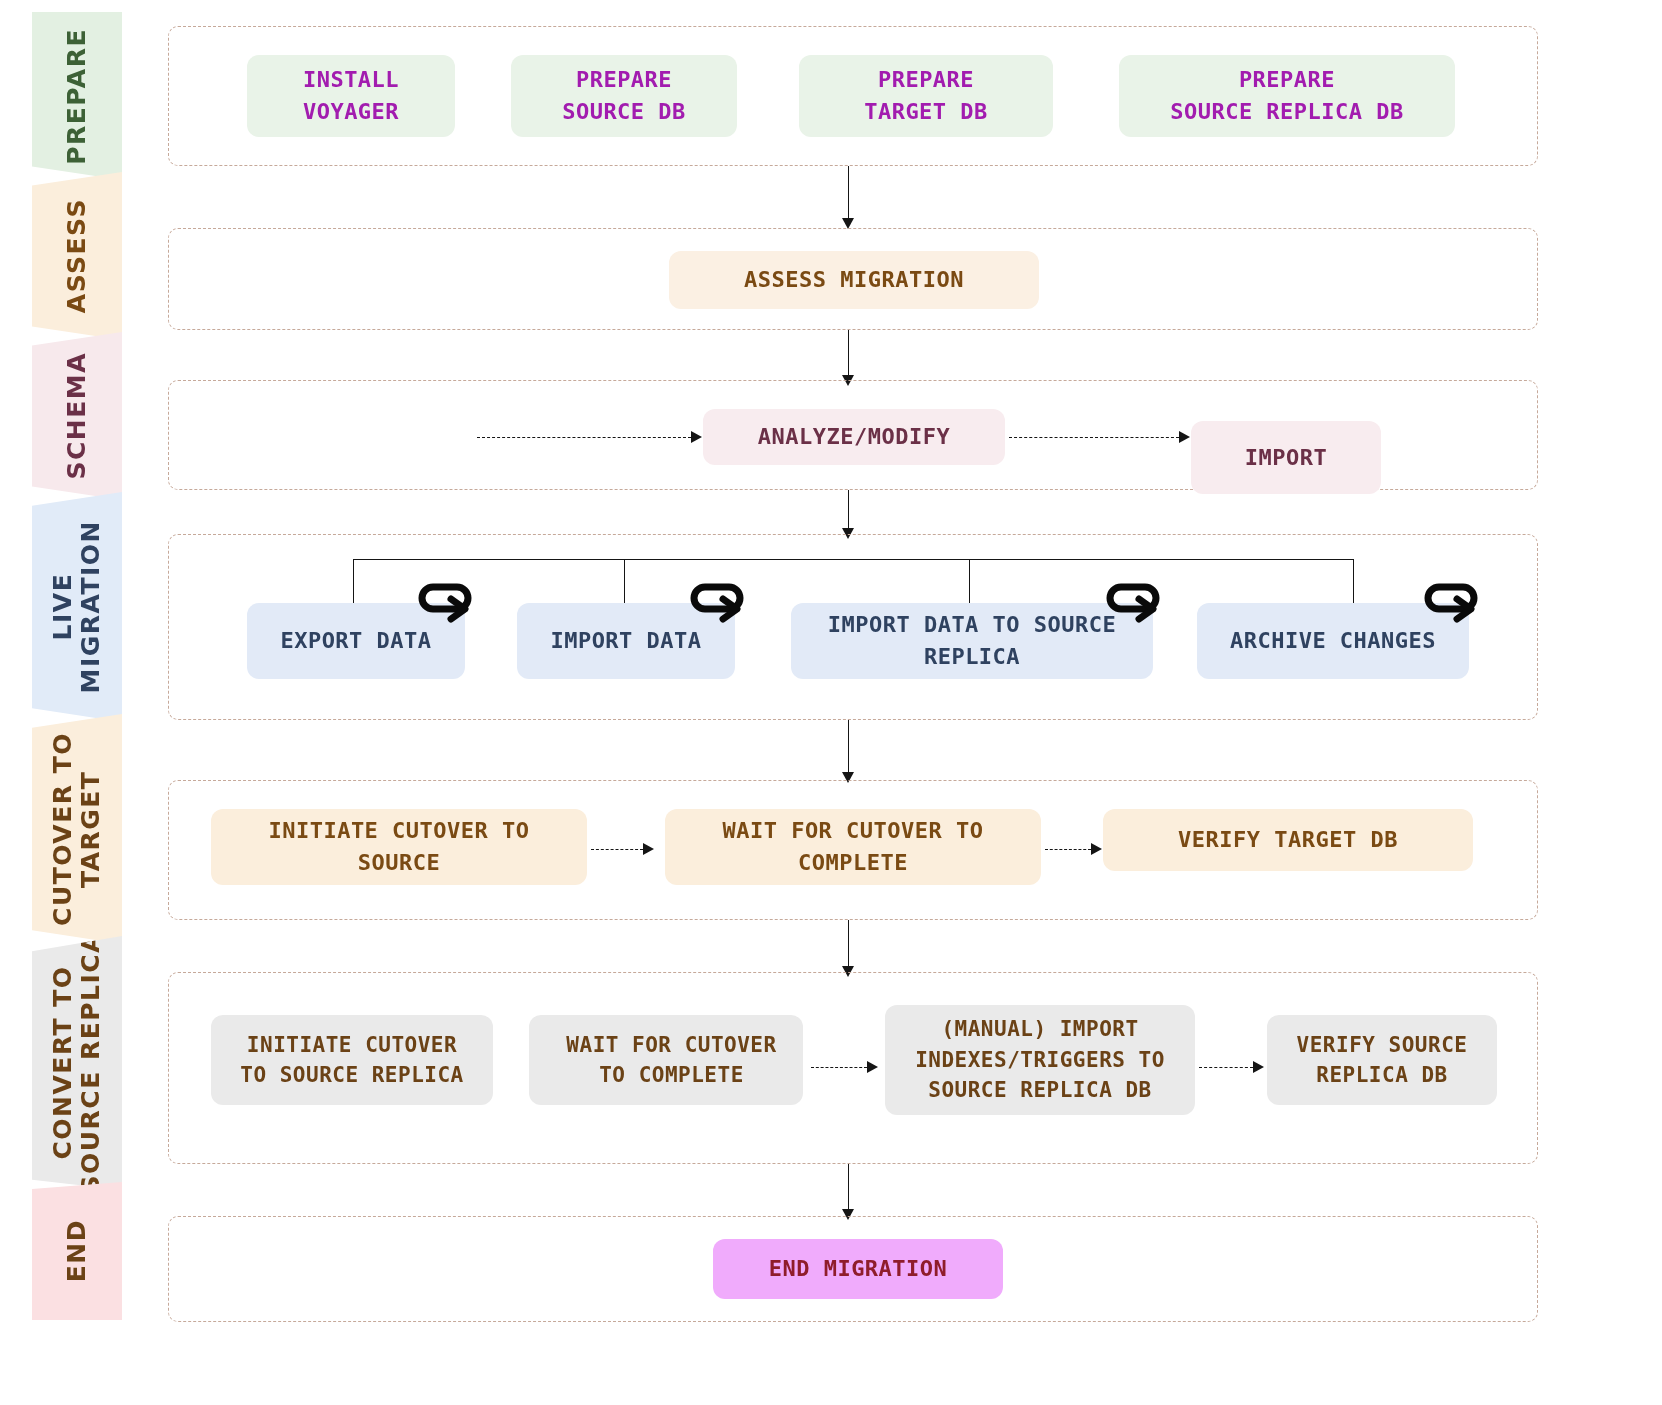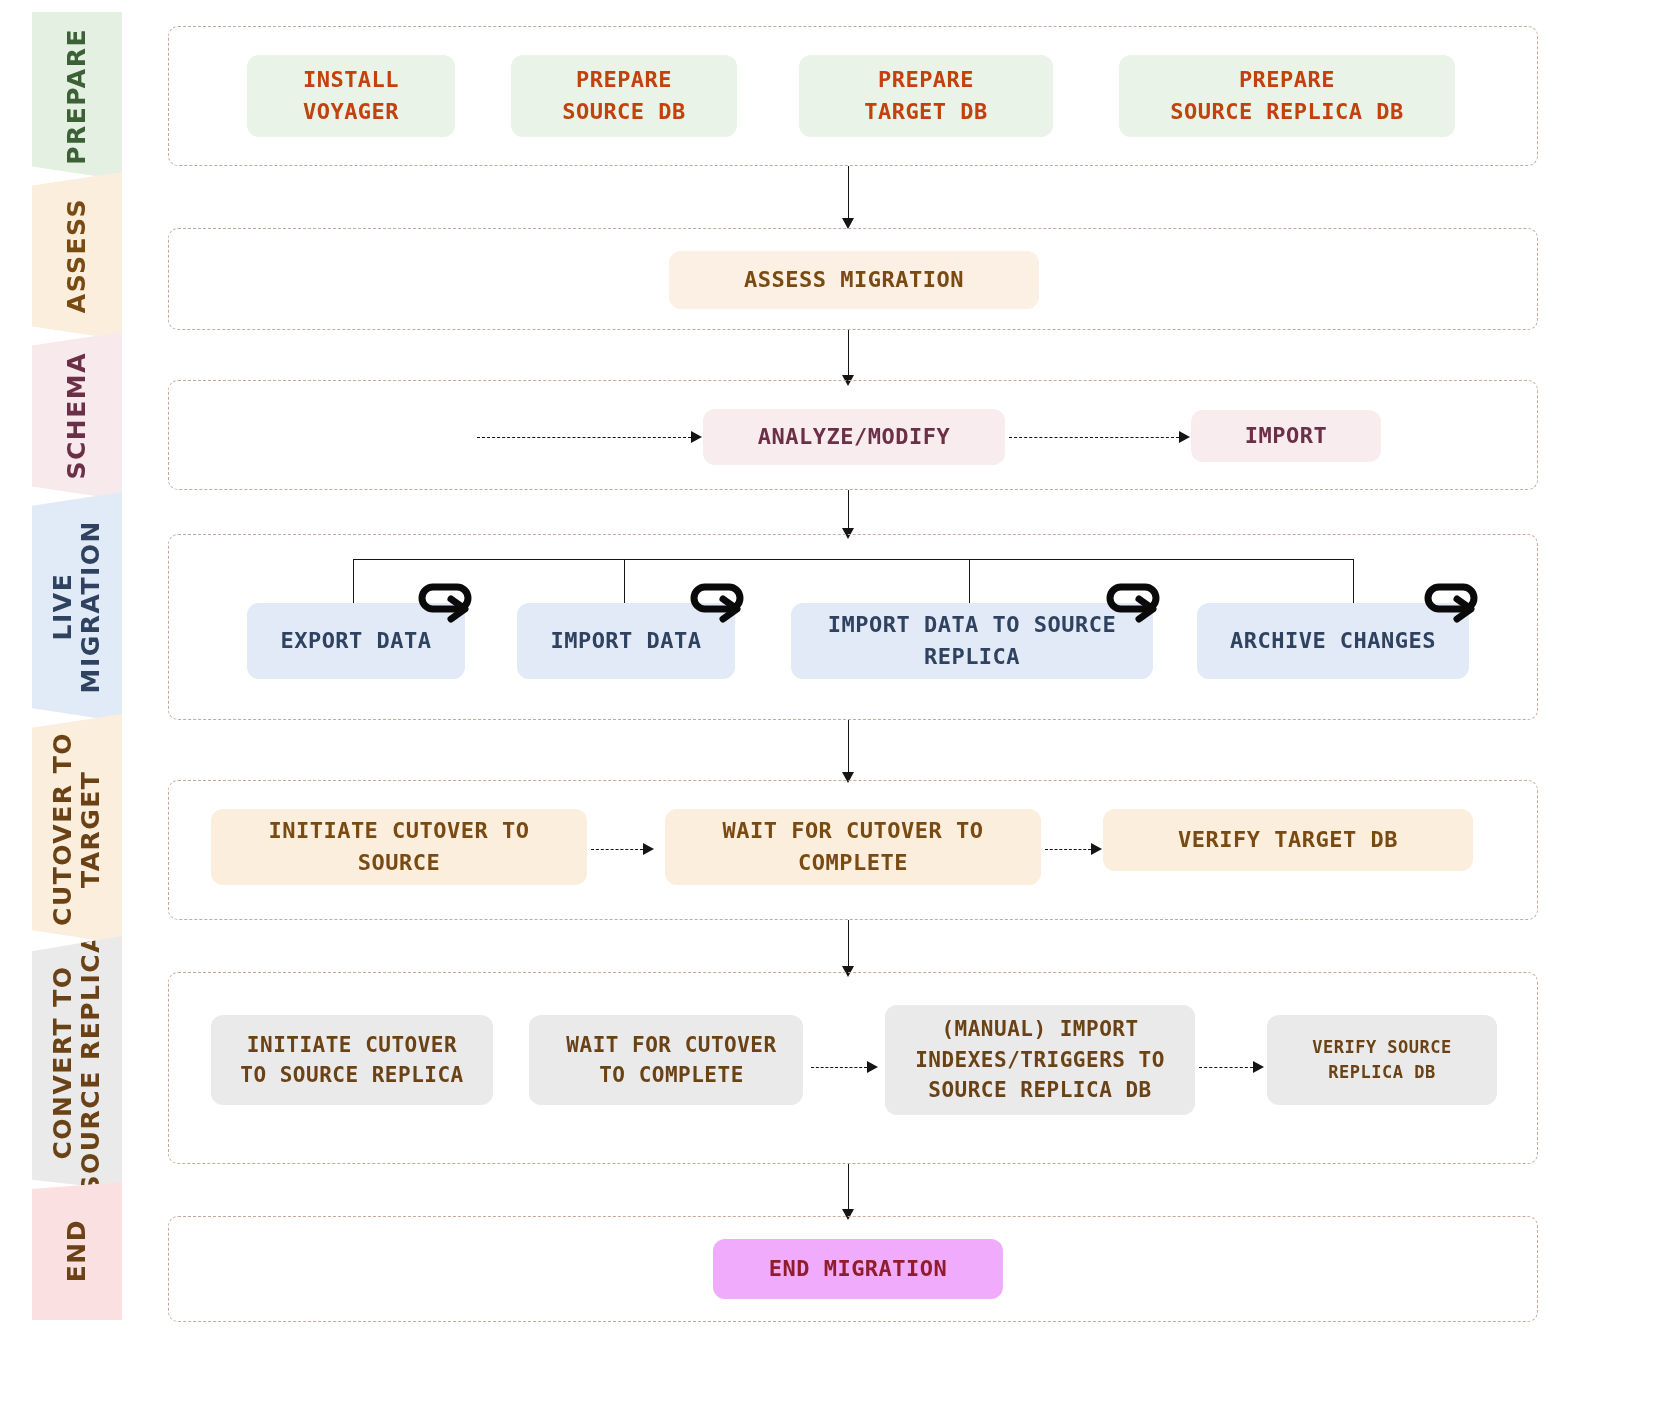--- a/index.html
+++ b/index.html
@@ -69,21 +69,21 @@
     text-align: center;
     font-family: "DejaVu Sans Mono", "Liberation Mono", monospace;
     font-size: 22px;
     font-weight: 700;
     letter-spacing: 0.5px;
     line-height: 1.45;
     padding: 10px 14px;
     white-space: pre-line;
   }
 
-  .n-prepare { background: #e9f3e8; color: #c2410c; }
+  .n-prepare { background: #e9f3e8; color: #a21caf; }
   .n-assess  { background: #fbf0e3; color: #7a4a13; }
   .n-schema  { background: #f8ecef; color: #6b3047; }
   .n-live    { background: #e2eaf7; color: #2f4260; }
   .n-cutover { background: #fbeedc; color: #7a4a13; }
   .n-convert { background: #eaeaea; color: #6b4216; }
   .n-end     { background: #f0abfc; color: #8f1d2b; }
 
   
   .vline {
     position: absolute;
@@ -189,21 +189,21 @@
       <div class="node n-assess" style="left:500px; top:22px; width:370px; height:58px;">ASSESS MIGRATION</div>
     </div>
   </div>
 
   <div class="vline" style="left:848px; top:330px; height:50px;"></div>
   <div class="arrow-down" style="left:842px; top:375px;"></div>
 
   <div class="row" style="top:380px; height:110px;">
     <div class="row-inner">
       <div class="node n-schema" style="left:534px; top:28px; width:302px; height:56px;">ANALYZE/MODIFY</div>
-      <div class="node n-schema" style="left:1022px; top:29px; width:190px; height:52px;">IMPORT</div>
+      <div class="node n-schema" style="left:1022px; top:40px; width:190px; height:73px;">IMPORT</div>
 
       <div class="hline-d" style="left:308px; top:56px; width:214px;"></div>
       <div class="arrow-right" style="left:522px; top:50px;"></div>
 
       <div class="hline-d" style="left:840px; top:56px; width:170px;"></div>
       <div class="arrow-right" style="left:1010px; top:50px;"></div>
     </div>
   </div>
 
   <div class="vline" style="left:848px; top:490px; height:42px;"></div>
@@ -278,21 +278,21 @@
 
   <div class="row" style="top:972px; height:192px;">
     <div class="row-inner">
       <div class="node n-convert" style="left:42px; top:42px; width:282px; height:90px; font-size:21px;">INITIATE CUTOVER
 TO SOURCE REPLICA</div>
       <div class="node n-convert" style="left:360px; top:42px; width:274px; height:90px; font-size:21px;padding-left:25px;">WAIT FOR CUTOVER
 TO COMPLETE</div>
       <div class="node n-convert" style="left:716px; top:32px; width:310px; height:110px; font-size:21px;">(MANUAL) IMPORT
 INDEXES/TRIGGERS TO
 SOURCE REPLICA DB</div>
-      <div class="node n-convert" style="left:1098px; top:42px; width:230px; height:90px; font-size:17px;">VERIFY SOURCE
+      <div class="node n-convert" style="left:1098px; top:42px; width:230px; height:90px; font-size:21px;">VERIFY SOURCE
 REPLICA DB</div>
 
       <div class="hline-d" style="left:642px; top:94px; width:56px;"></div>
       <div class="arrow-right" style="left:698px; top:88px;"></div>
 
       <div class="hline-d" style="left:1030px; top:94px; width:54px;"></div>
       <div class="arrow-right" style="left:1084px; top:88px;"></div>
     </div>
   </div>
 

